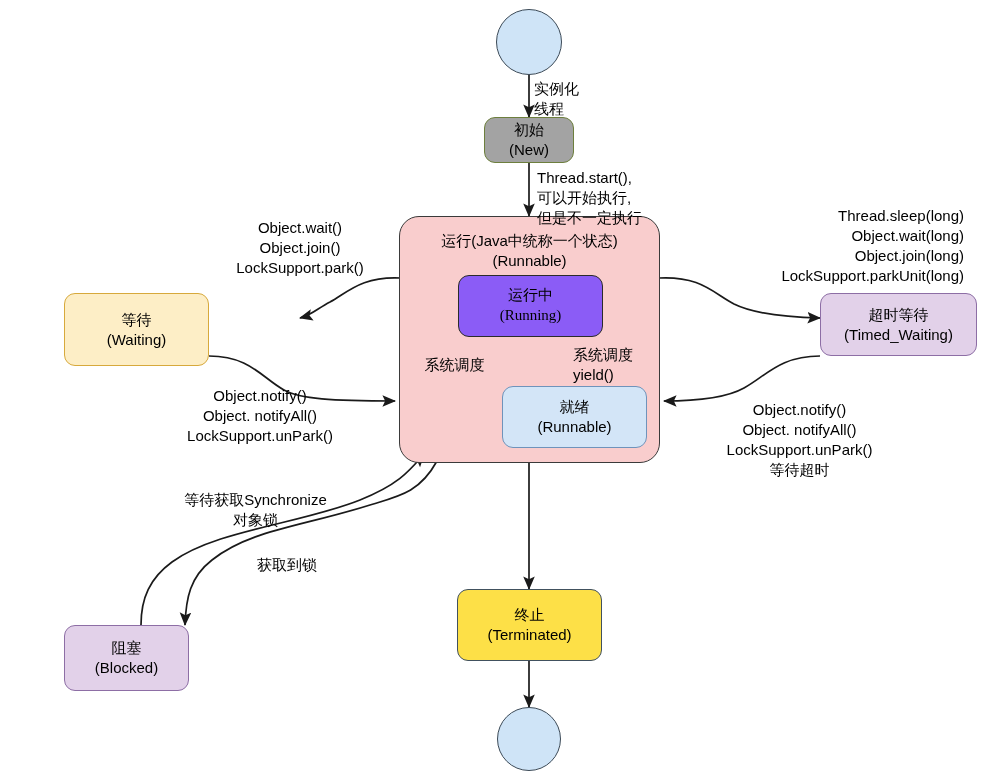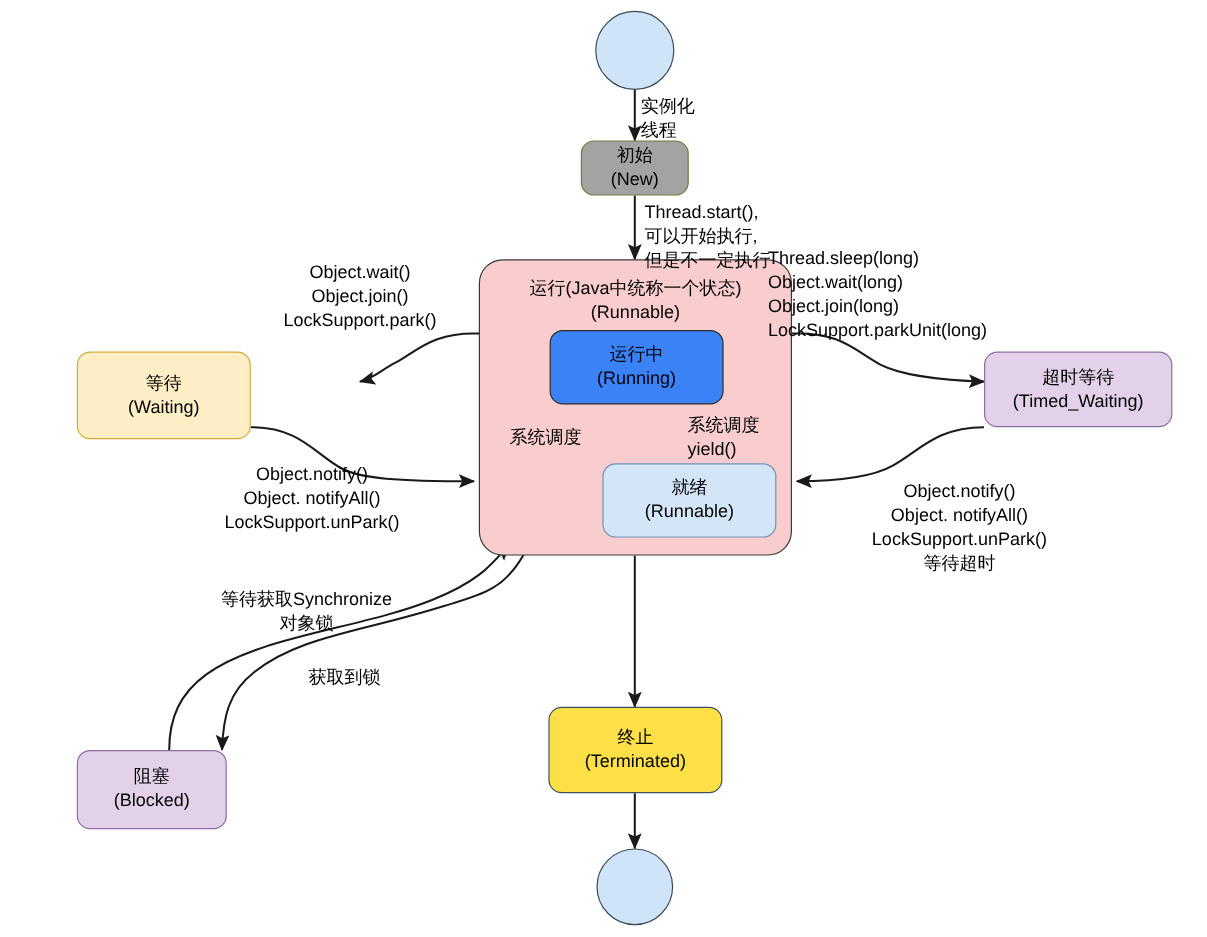--- a/index.html
+++ b/index.html
@@ -22,21 +22,21 @@
     border:1.8px solid #3c4a57;background:#cfe4f7;
   }
   .lbl{
     position:absolute;font-size:15px;line-height:1.33;
     text-align:center;white-space:pre;color:#000;
   }
 
   
   .n-new      { background:#a3a3a3; border-color:#6d7f3d; }
   .n-runnable { background:#f9cdcd; border-color:#3a3a3a; border-width:1.8px; border-radius:20px; }
-  .n-running  { background:#3b82f6; border-color:#2b2b2b; }
+  .n-running  { background:#8b5cf6; border-color:#2b2b2b;font-family:Liberation Serif, serif; }
   .n-ready    { background:#d3e5f7; border-color:#6f93bb; }
   .n-waiting  { background:#fdeec6; border-color:#d7a93c; }
   .n-timed    { background:#e2d1e9; border-color:#8d6ea5; }
   .n-blocked  { background:#e2d1e9; border-color:#8d6ea5; }
   .n-term     { background:#fde047; border-color:#41515e; }
 
   .runnable-title{
     position:absolute;left:0;right:0;top:14px;
     text-align:center;font-size:15px;line-height:1.32;white-space:pre;
   }
@@ -131,21 +131,21 @@
 但是不一定执行</div>
 
   <div class="lbl" style="left:205px;top:218px;width:190px;text-align:center;">Object.wait()
 Object.join()
 LockSupport.park()</div>
 
   <div class="lbl" style="left:165px;top:386px;width:190px;text-align:center;">Object.notify()
 Object. notifyAll()
 LockSupport.unPark()</div>
 
-  <div class="lbl" style="left:640px;top:206px;width:260px;text-align:left;">Thread.sleep(long)
+  <div class="lbl" style="left:704px;top:206px;width:260px;text-align:right;">Thread.sleep(long)
 Object.wait(long)
 Object.join(long)
 LockSupport.parkUnit(long)</div>
 
   <div class="lbl" style="left:692px;top:400px;width:215px;text-align:center;">Object.notify()
 Object. notifyAll()
 LockSupport.unPark()
 等待超时</div>
 
   <div class="lbl" style="left:148px;top:490px;width:215px;text-align:center;">等待获取Synchronize

